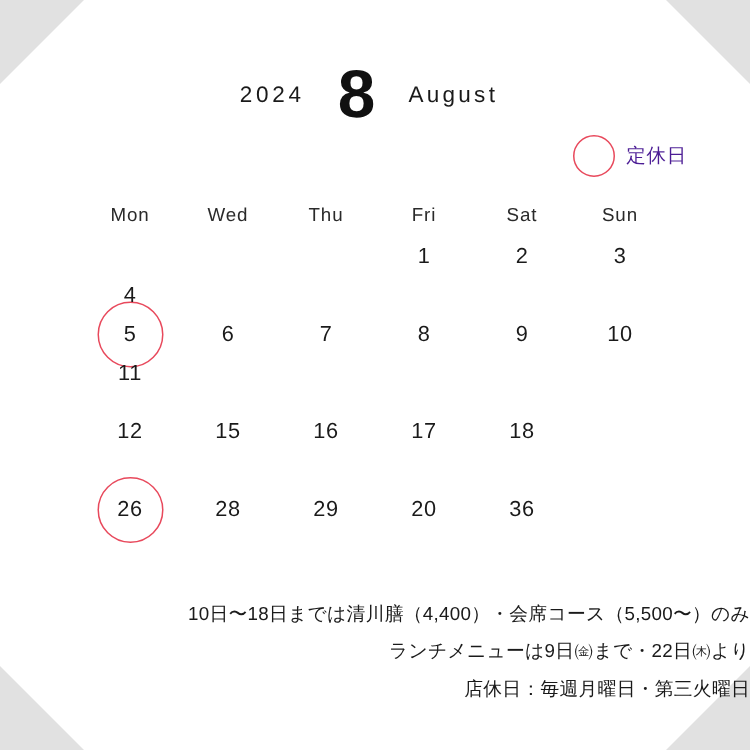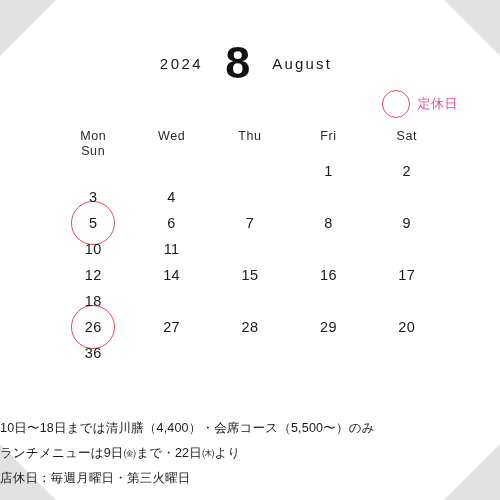--- a/index.html
+++ b/index.html
@@ -94,34 +94,34 @@
   }
   #legend .legend-circle {
     width: 28px;
     height: 28px;
     border-radius: 50%;
     border: 1.4px solid #e8495c;
     box-sizing: border-box;
   }
   #legend .legend-label {
     font-size: 13px;
-    color: #ec4899;
+    color: #4c1d95;
     letter-spacing: 0.5px;
   }
 
   
   #calendar {
     position: absolute;
     top: 128px;
     left: 54px;
     width: 392px;
   }
   .cal-row {
     display: grid;
-    grid-template-columns: repeat(5, 1fr);
+    grid-template-columns: repeat(6, 1fr);
   }
   .weekday-row {
     height: 30px;
   }
   .weekday {
     display: flex;
     align-items: center;
     justify-content: center;
     font-size: 12.5px;
     color: #2a2a2a;
@@ -157,24 +157,24 @@
     box-sizing: border-box;
     z-index: 1;
   }
   .day-cell.empty .day-num {
     visibility: hidden;
   }
 
   
   #notes {
     position: absolute;
-    top: 416px;
+    top: 397px;
     left: 0;
     width: 500px;
-    text-align: left;
+    text-align: right;
   }
   #notes .note-line {
     font-size: 12.5px;
     color: #1a1a1a;
     line-height: 25px;
     letter-spacing: 0.2px;
     white-space: nowrap;
   }
 </style>
 </head>
@@ -254,43 +254,37 @@
       <div class="day-cell">
           <span class="day-num">11</span>
         </div>
     </div>
 
     <div class="cal-row day-row">
       <div class="day-cell">
           <span class="day-num">12</span>
         </div>
       <div class="day-cell">
-          <span class="day-num">14</span>
-        </div>
-      <div class="day-cell">
           <span class="day-num">15</span>
         </div>
       <div class="day-cell">
           <span class="day-num">16</span>
         </div>
       <div class="day-cell">
           <span class="day-num">17</span>
         </div>
       <div class="day-cell">
           <span class="day-num">18</span>
         </div>
     </div>
 
 
     <div class="cal-row day-row">
       <div class="day-cell marked">
           <span class="day-num">26</span>
-        </div>
-      <div class="day-cell">
-          <span class="day-num">27</span>
         </div>
       <div class="day-cell">
           <span class="day-num">28</span>
         </div>
       <div class="day-cell">
           <span class="day-num">29</span>
         </div>
       <div class="day-cell">
           <span class="day-num">20</span>
         </div>

